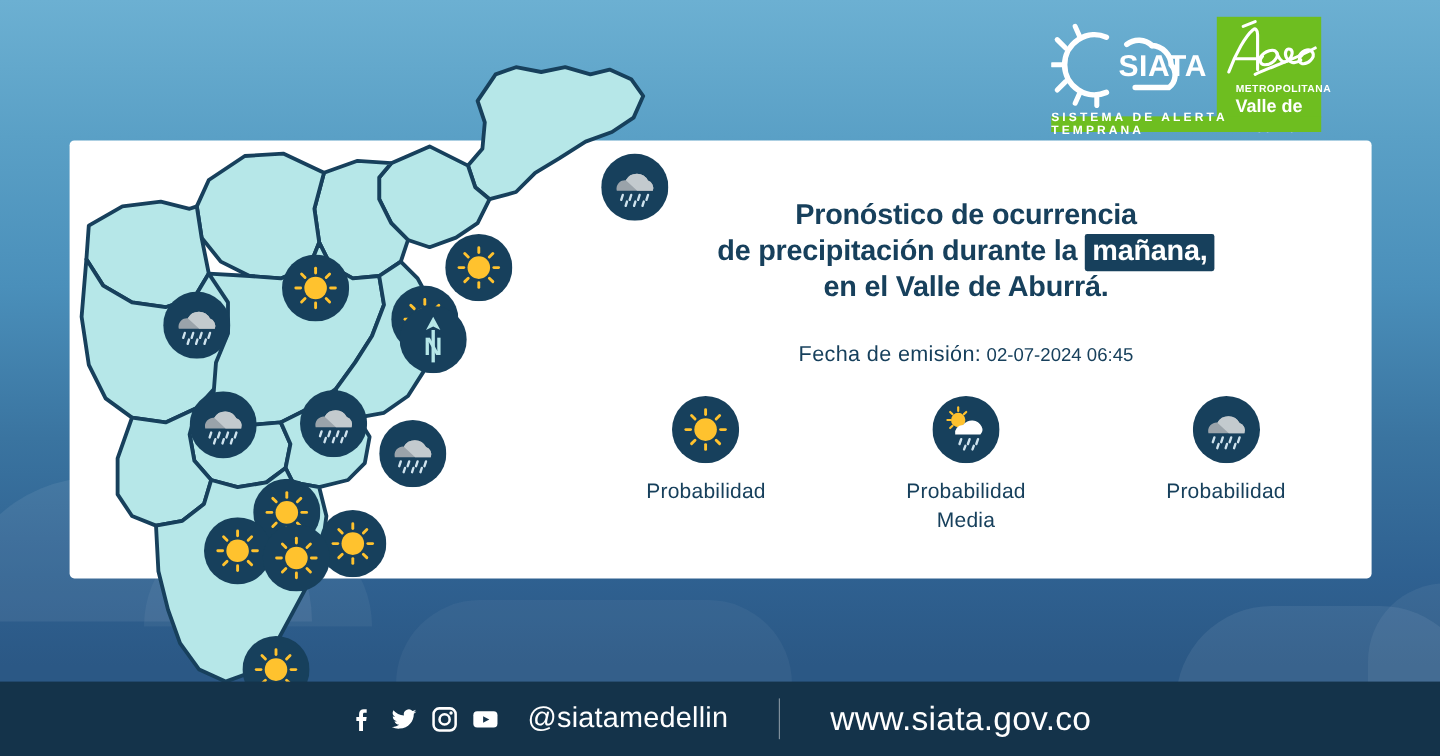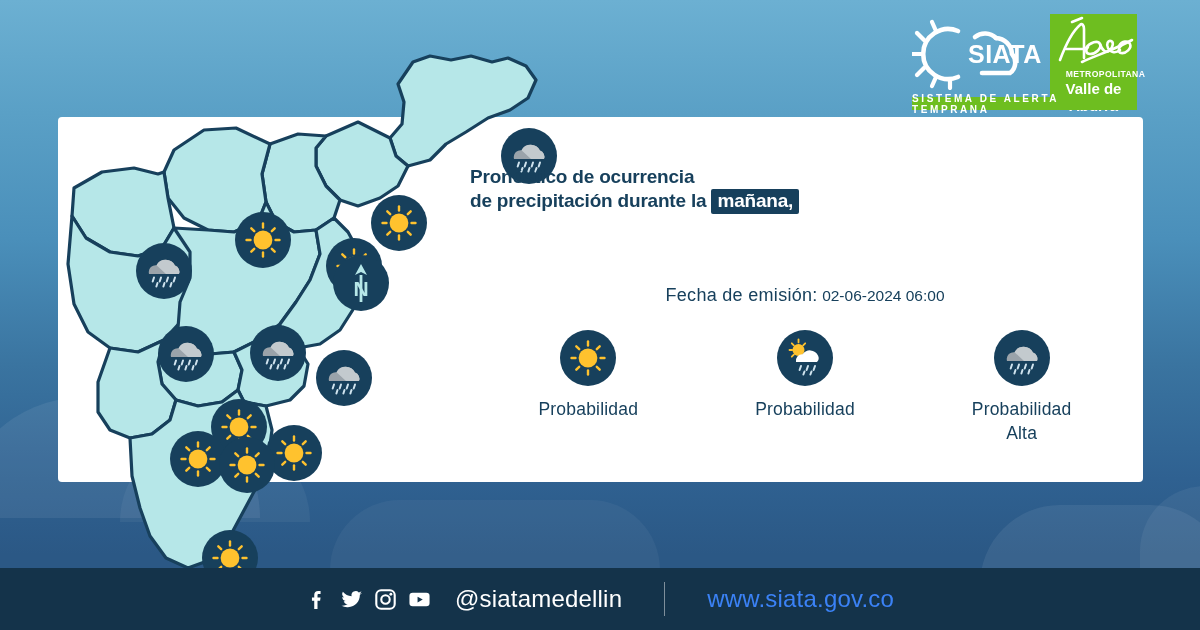--- a/index.html
+++ b/index.html
@@ -50,30 +50,30 @@
   #footer-inner { display:flex; align-items:center; gap:18px; }
   .social-row { display:flex; align-items:center; gap:11px; }
   .social-ic { width:23px; height:23px; display:block; }
   #footer-handle {
     color:#ffffff; font-size:24px; letter-spacing:0.2px; font-weight:400;
     margin-left:6px;
   }
   #footer-divider {
     width:1px; height:34px; background:rgba(255,255,255,0.45); margin:0 24px;
   }
-  #footer-url { color:#3b82f6; font-size:24px; letter-spacing:0.2px; }
+  #footer-url { color:#ffffff; font-size:28px; letter-spacing:0.2px; }
 
   
   #white-panel {
     position:absolute; left:58px; top:117px; width:1085px; height:365px;
     background:#ffffff; border-radius:4px;
   }
 
   
-  #logo-block { position:absolute; left:912px; top:14px; width:225px; height:94px; }
+  #logo-block { position:absolute; left:876px; top:14px; width:225px; height:94px; }
   #siata-logo { position:absolute; left:0; top:4px; width:130px; height:72px; }
   #amva-logo {
     position:absolute; left:138px; top:0px; width:87px; height:84px;
     background:#6ebe20;
   }
   #amva-script { position:absolute; left:2px; top:2px; width:83px; height:55px; }
   #amva-metro {
     position:absolute; left:0; top:55px; width:111px; text-align:center;
     color:#ffffff; font-size:8.6px; font-weight:bold; letter-spacing:0.4px;
   }
@@ -89,22 +89,22 @@
 
   
   #map-wrap { position:absolute; left:58px; top:40px; width:500px; height:540px; }
   #map-svg { position:absolute; left:0; top:0; width:500px; height:540px; }
 
   .marker { position:absolute; }
 
   
   #headline {
     position:absolute; left:470px; top:165px; width:670px;
-    text-align:left; color:#17405c; font-weight:bold;
-    font-size:19px; line-height:1.26; letter-spacing:-0.2px;
+    text-align:center; color:#17405c; font-weight:bold;
+    font-size:24px; line-height:1.26; letter-spacing:-0.2px;
   }
   .hl-mark {
     background:#17405c; color:#ffffff; padding:1px 6px 3px 6px;
     border-radius:2px;
     margin-top:41px;
   }
   #emission-row {
     position:absolute; left:470px; top:285px; width:670px;
     text-align:center; color:#17405c;
   }
@@ -408,25 +408,26 @@
     </svg>
   </div>
 </div>
 
 <div id="headline">
   <div>Pronóstico de ocurrencia</div>
   <div>
     <span>de precipitación durante la</span>
     <span class="hl-mark">mañana,</span>
   </div>
+  <div>en el Valle de Aburrá.</div>
 </div>
 
 <div id="emission-row">
   <span id="emission-label">Fecha de emisión:</span>
-  <span id="emission-value">02-06-2024 06:00</span>
+  <span id="emission-value">02-07-2024 06:45</span>
 </div>
 
 <div id="legend">
 
   <div class="legend-item">
     <svg class="legend-icon" viewBox="0 0 56 56">
       <circle cx="28" cy="28" r="28" fill="#17405c"></circle>
       <circle cx="28" cy="28" r="9.4" fill="#ffc22e"></circle>
       <g stroke="#ffc22e" stroke-width="2.4" stroke-linecap="round">
         <line x1="28" y1="11.5" x2="28" y2="15.5"></line>
@@ -459,41 +460,41 @@
       <g stroke="#cfe3ee" stroke-width="2" stroke-linecap="round">
         <line x1="24" y1="36" x2="22.6" y2="40"></line>
         <line x1="31" y1="36" x2="29.6" y2="40"></line>
         <line x1="38" y1="36" x2="36.6" y2="40"></line>
         <line x1="27.5" y1="41.5" x2="26.4" y2="44.5"></line>
         <line x1="34.5" y1="41.5" x2="33.4" y2="44.5"></line>
       </g>
     </svg>
     <div class="legend-label">
       <div>Probabilidad</div>
+      <div>Media</div>
     </div>
   </div>
 
   <div class="legend-item">
     <svg class="legend-icon" viewBox="0 0 56 56">
       <circle cx="28" cy="28" r="28" fill="#17405c"></circle>
       <path d="M13 31 A7 7 0 0 1 20.5 22.2 A10.5 10.5 0 0 1 39 22.5 A6.5 6.5 0 0 1 43 31 Z" fill="#9aa3aa"></path>
       <path d="M20.5 22.2 A10.5 10.5 0 0 1 39 22.5 A6.5 6.5 0 0 1 43 31 L30 31 Z" fill="#c3cace"></path>
       <g stroke="#cfe3ee" stroke-width="2" stroke-linecap="round">
         <line x1="18" y1="34.5" x2="16.7" y2="38.5"></line>
         <line x1="25" y1="34.5" x2="23.7" y2="38.5"></line>
         <line x1="32" y1="34.5" x2="30.7" y2="38.5"></line>
         <line x1="39" y1="34.5" x2="37.7" y2="38.5"></line>
         <line x1="21.5" y1="40" x2="20.4" y2="43.5"></line>
         <line x1="28.5" y1="40" x2="27.4" y2="43.5"></line>
         <line x1="35.5" y1="40" x2="34.4" y2="43.5"></line>
       </g>
     </svg>
     <div class="legend-label">
       <div>Probabilidad</div>
-      <div>Alta</div>
     </div>
   </div>
 </div>
 
 <div id="footer-bar">
   <div id="footer-inner">
     <div class="social-row">
       <svg class="social-ic" viewBox="0 0 24 24">
         <path fill="#ffffff" d="M15.2 3.2h-2.6c-2.4 0-4 1.6-4 4.1V10H6.2v3.3h2.4V22h3.4v-8.7h2.7l.5-3.3h-3.2V7.7c0-.9.3-1.4 1.4-1.4h1.8z"></path>
       </svg>

